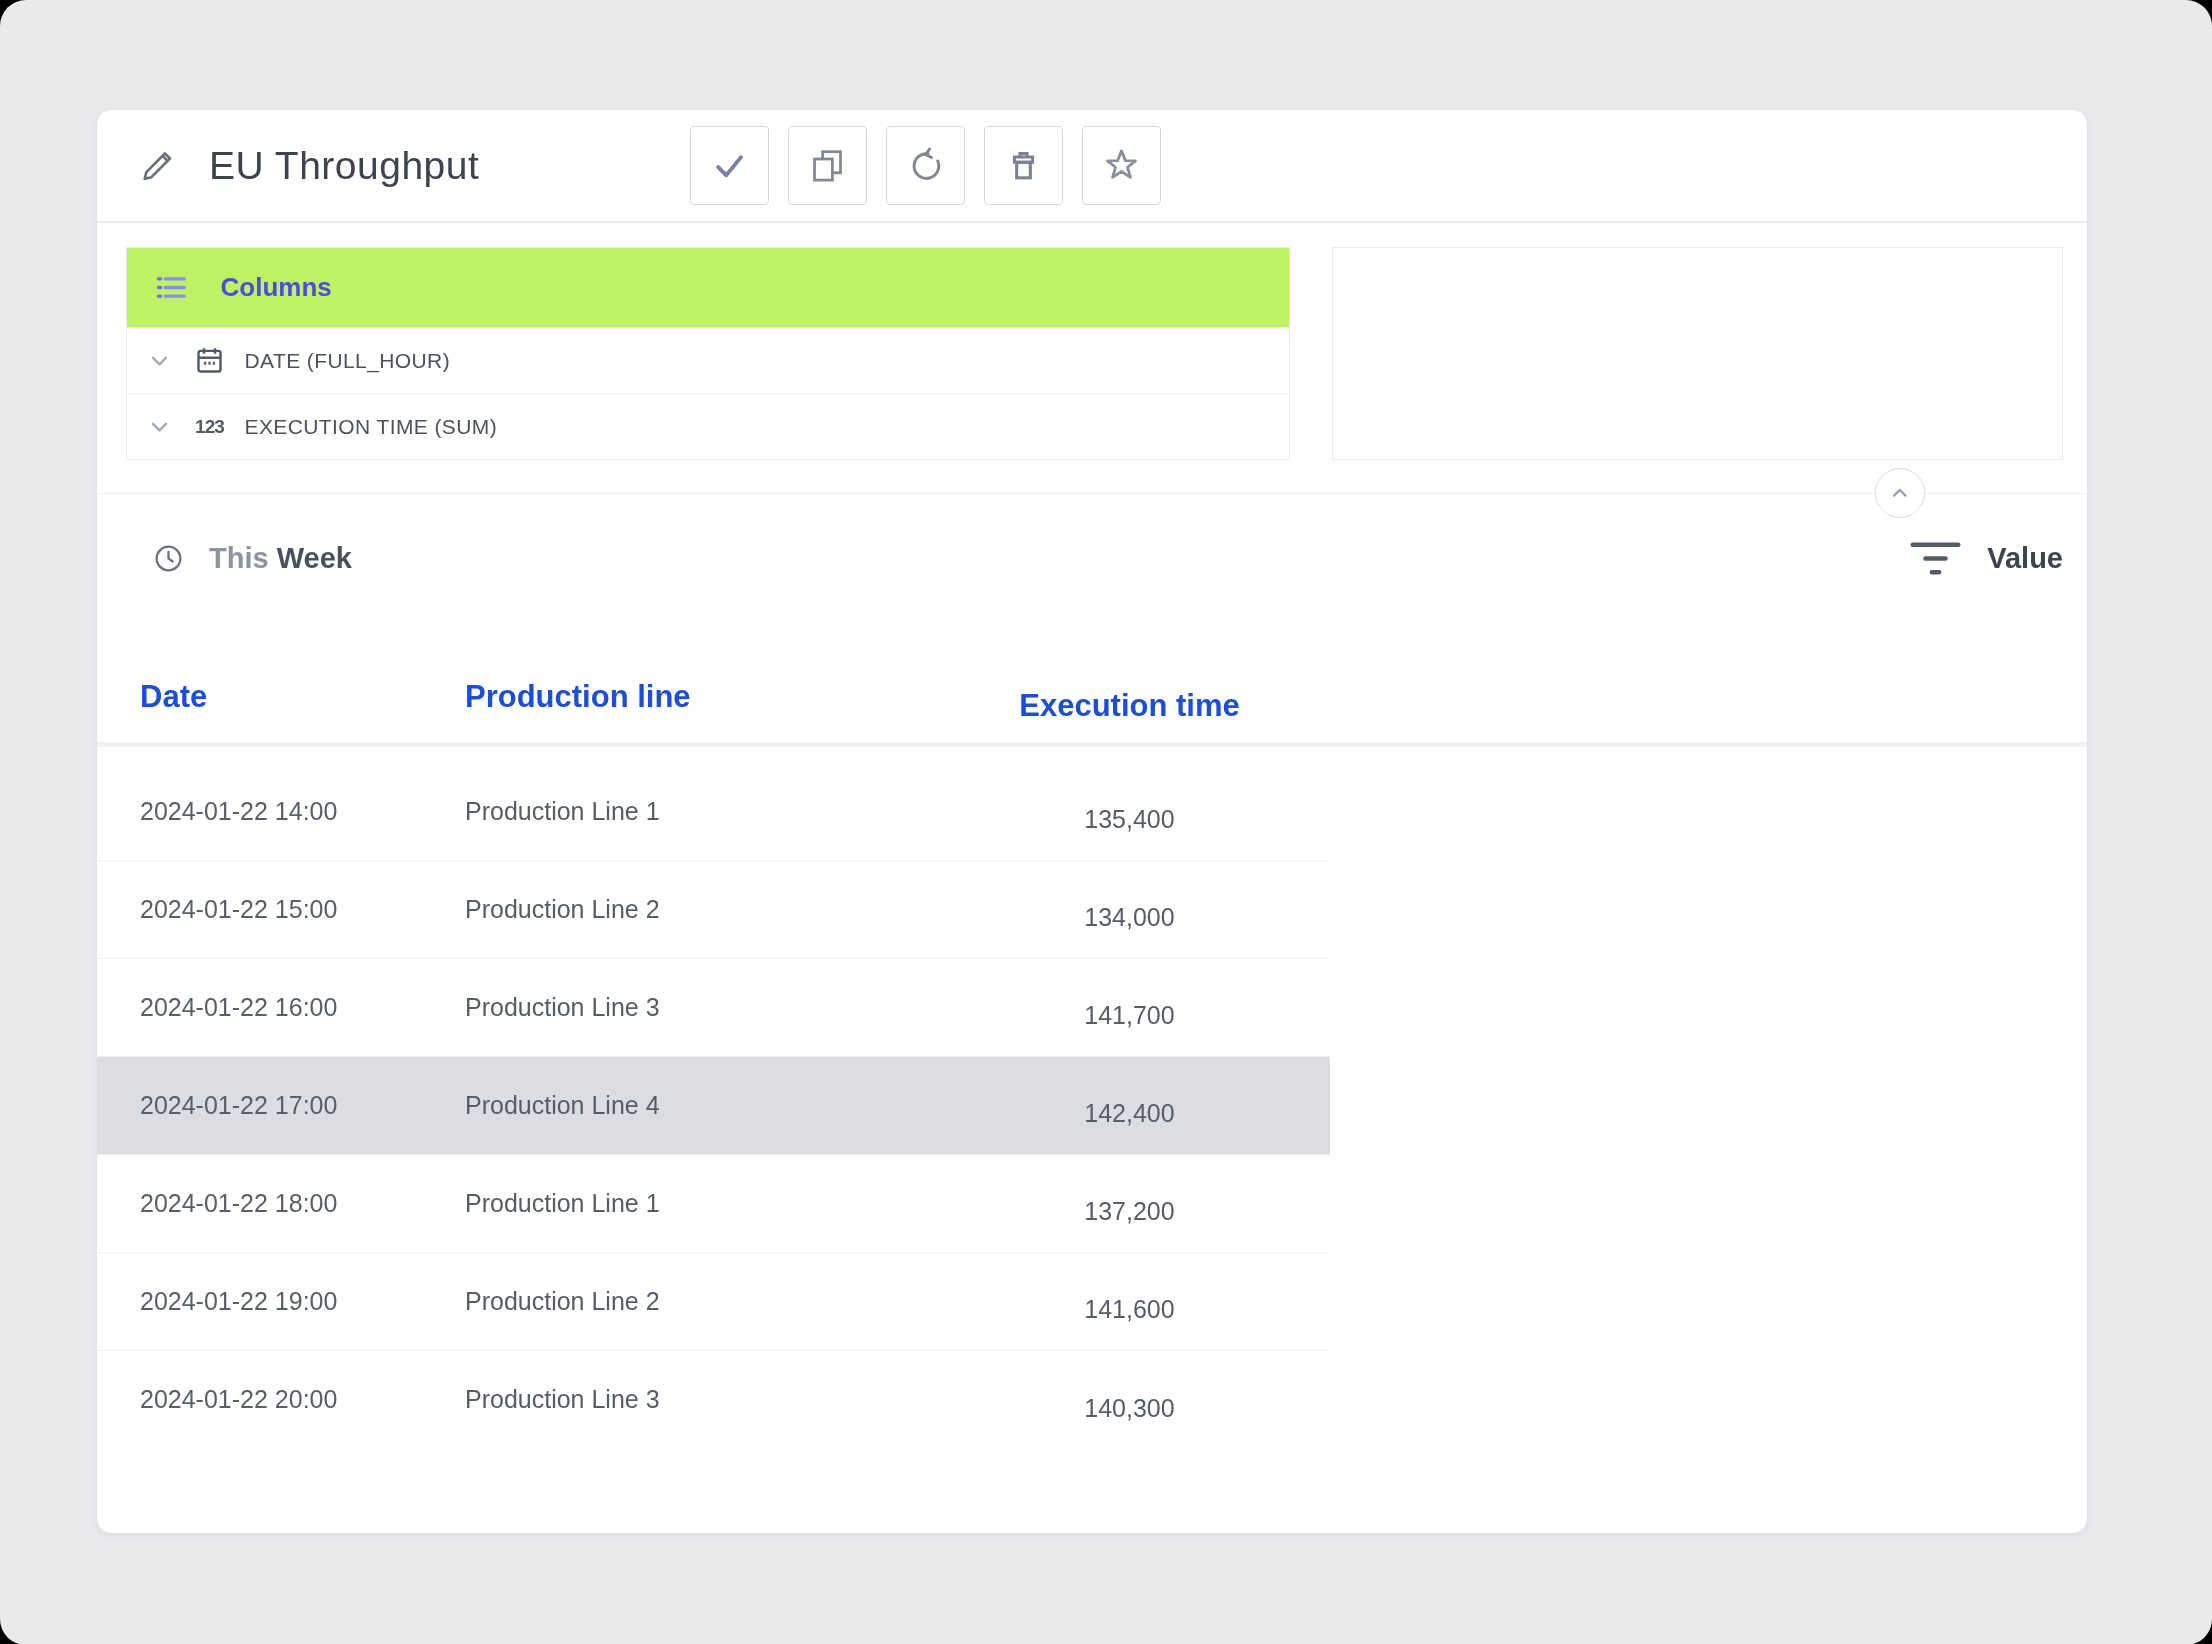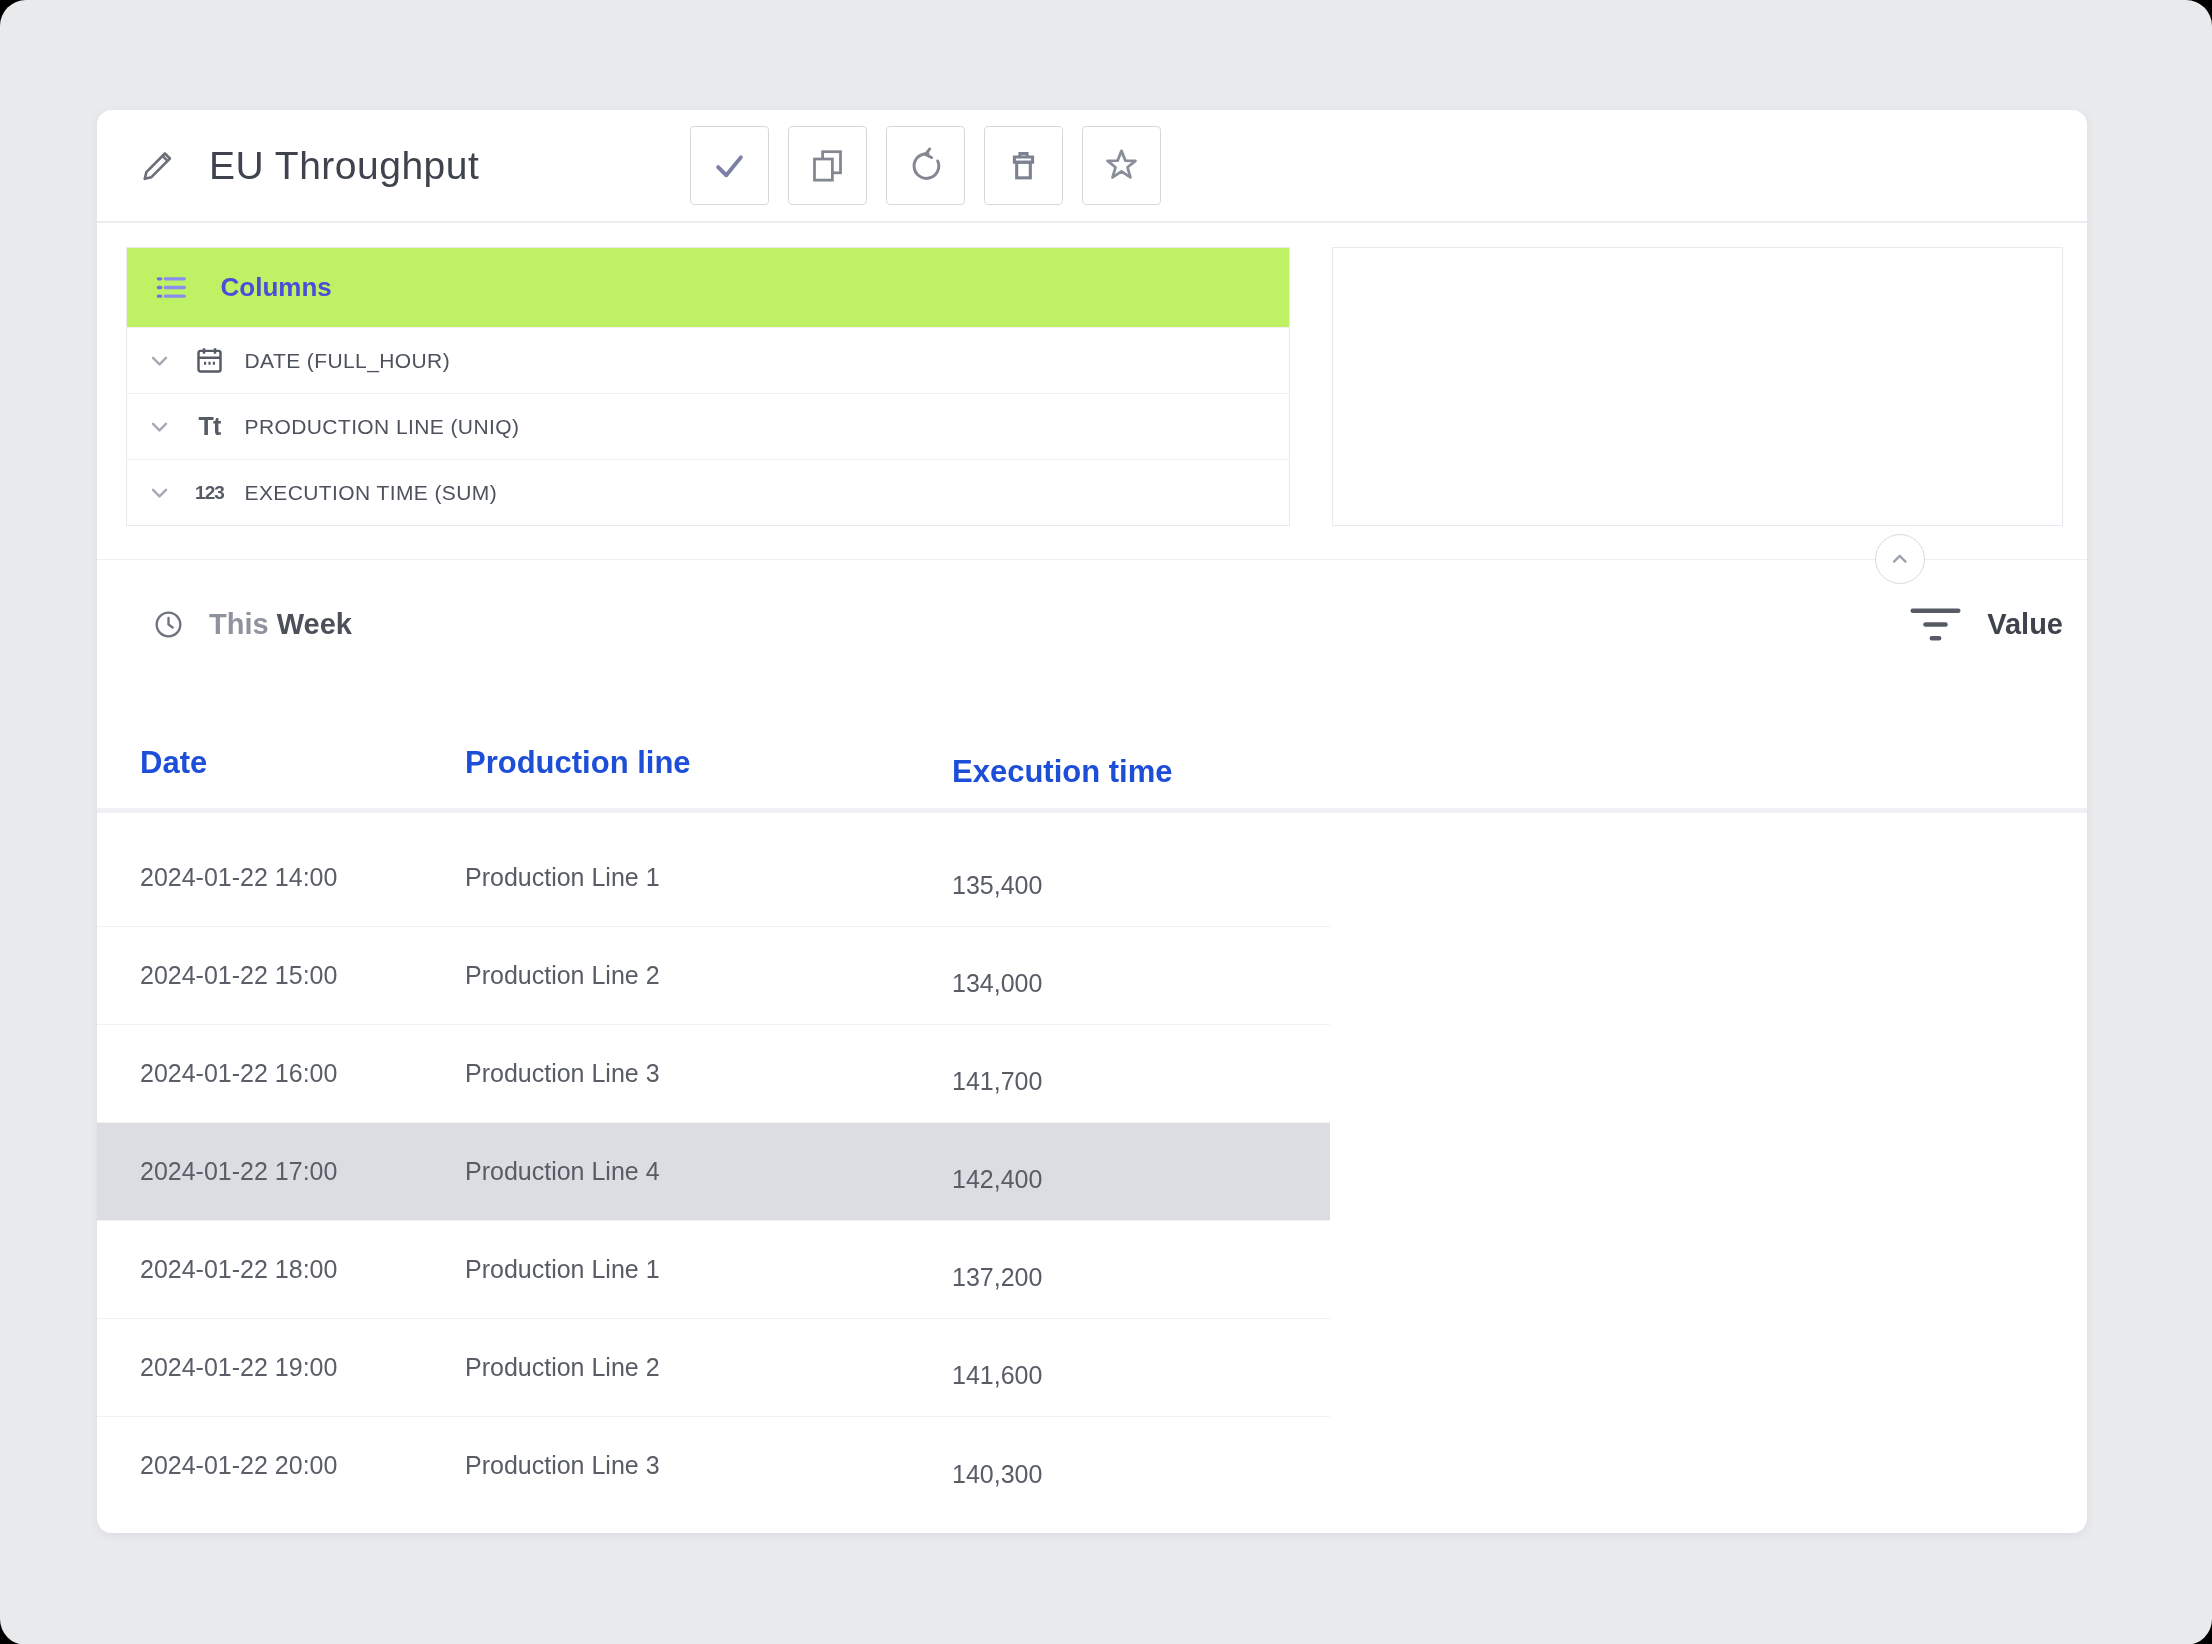--- a/index.html
+++ b/index.html
@@ -44,21 +44,21 @@
   .filter-btn { margin-left:auto; display:flex; align-items:center; gap:26px; cursor:pointer; }
   .filter-ico { width:51px; height:39px; }
   .filter-label { font-size:29px; font-weight:bold; color:#3e434e; }
 
   
   .thead { margin-top:77px; height:64px; display:flex; align-items:center; width:1233px; border-bottom:none; }
   .thead-rule { margin-top:13px; border-top:5.5px solid #f1f1f5; }
   .th { font-size:31px; font-weight:bold; color:#1d4ed8; }
   .col-date { width:368px; padding-left:43px; }
   .col-line { width:487px; }
-  .col-exec { flex:1; text-align:left; padding-right:23px;margin-top:17px; }
+  .col-exec { flex:1; text-align:center; padding-right:23px;margin-top:17px; }
   .tbody { margin-top:15.6px; }
   .trow { width:1233px; height:98px; display:flex; align-items:center; border-bottom:1.8px solid #f1f1f4; cursor:pointer; }
   .trow:last-child { border-bottom:none; }
   .trow.highlighted { background:#dcdde3; }
   .td { font-size:25px; color:#575c65; }
   .td.col-date { color:#595e67; }
 </style>
 </head>
 <body>
 
@@ -126,29 +126,20 @@
           <span class="field-ico">
             <svg width="33" height="33" viewBox="0 0 24 24" fill="none" stroke="#565b65" stroke-width="1.8">
               <rect x="4" y="5" width="16" height="15" rx="1.5"></rect>
               <path d="M4 10h16M8 3v4M16 3v4"></path>
               <path d="M8 14h1.6M11.2 14h1.6M14.4 14h1.6" stroke-width="2.2"></path>
             </svg>
           </span>
           <span class="field-label">DATE (FULL_HOUR)</span>
         </div>
 
-        <div class="panel-row">
-          <svg class="chev" viewBox="0 0 24 24" fill="none" stroke="#a5aab4" stroke-width="1.9" stroke-linecap="round" stroke-linejoin="round">
-              <polyline points="7,10 12,15 17,10"></polyline>
-            </svg>
-          <span class="field-ico">
-              <span class="glyph-tt">Tt</span>
-            </span>
-          <span class="field-label">PRODUCTION LINE (UNIQ)</span>
-        </div>
 
         <div class="panel-row">
           <svg class="chev" viewBox="0 0 24 24" fill="none" stroke="#a5aab4" stroke-width="1.9" stroke-linecap="round" stroke-linejoin="round">
               <polyline points="7,10 12,15 17,10"></polyline>
             </svg>
           <span class="field-ico">
               <span class="glyph-123">123</span>
             </span>
           <span class="field-label">EXECUTION TIME (SUM)</span>
         </div>

